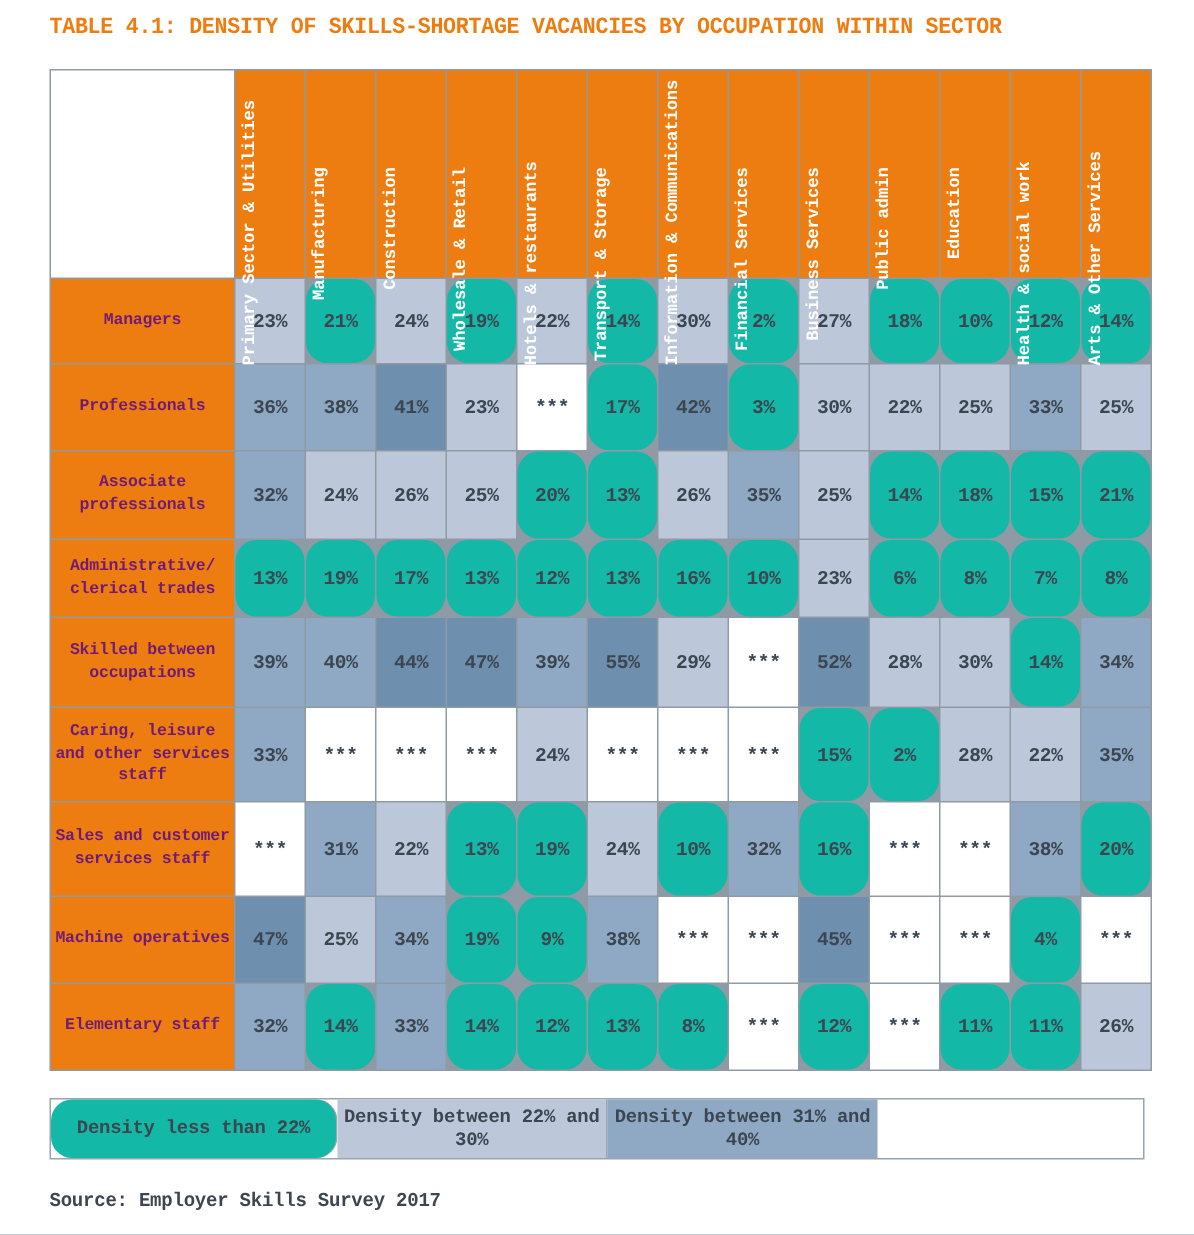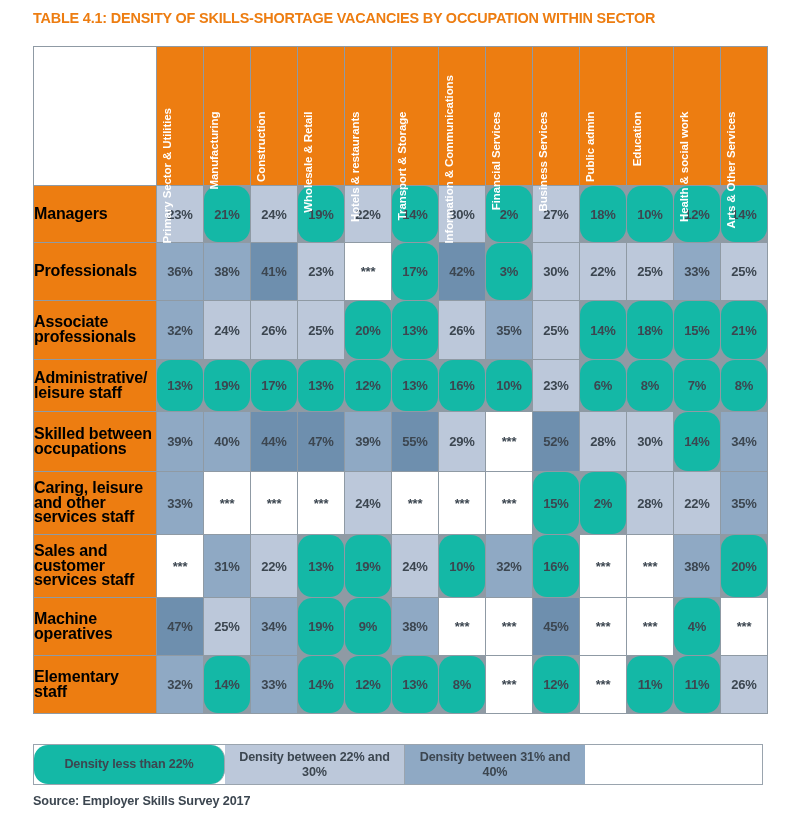--- a/index.html
+++ b/index.html
@@ -3,21 +3,21 @@
 <meta charset="utf-8">
 <style>
   html,body{margin:0;padding:0;}
   body{
     width:796px;height:823px;
     background:#ffffff;
     font-family:"Liberation Sans", sans-serif;
     color:#3c4650;
     overflow:hidden;
   }
-  .page{position:relative;width:752px;height:823px;}
+  .page{position:relative;width:752px;height:823px;font-family:Liberation Mono, monospace;}
 
   
   .title{
     position:absolute;left:33px;top:9px;
     font-size:15.5px;font-weight:bold;
     letter-spacing:-0.2px;
     color:#ED7D11;
     text-transform:uppercase;
     transform:scaleX(0.93);transform-origin:left center;
     white-space:nowrap;
@@ -70,28 +70,29 @@
     color:#ffffff;
     font-size:11.5px;
     font-weight:bold;
     line-height:12.6px;
     letter-spacing:-0.1px;
   }
 
   
   .rowhead{
     background:#ED7D11;
-    color:#000000;
-    font-size:16px;
+    color:#701a75;
+    font-size:11px;
     font-weight:bold;
     line-height:14.6px;
     letter-spacing:-0.15px;
     padding:0 0 0 10px;
     vertical-align:middle;
     width:122px;
+    text-align:center;
   }
 
   
   .cell{
     text-align:center;
     vertical-align:middle;
     font-size:13px;
     font-weight:bold;
     color:#3c4650;
     letter-spacing:-0.2px;
@@ -112,21 +113,20 @@
   .r-h8{height:57px;}
   .r-h9{height:57px;}
 
   
   .legend{
     position:absolute;left:33px;top:732px;
     width:730px;height:41px;
     display:flex;
     border:1px solid #9aa4ae;
     box-sizing:border-box;
-    margin-top:12px;
   }
   .legend-item{
     display:flex;align-items:center;justify-content:center;
     text-align:center;
     font-size:12.6px;font-weight:bold;
     color:#3c4650;
     line-height:15px;
     border-right:1px solid #9aa4ae;
     box-sizing:border-box;
     padding:0 4px;
@@ -269,21 +269,21 @@
             <td class="cell t1"><span>13%</span></td>
             <td class="cell t2"><span>26%</span></td>
             <td class="cell t3"><span>35%</span></td>
             <td class="cell t2"><span>25%</span></td>
             <td class="cell t1"><span>14%</span></td>
             <td class="cell t1"><span>18%</span></td>
             <td class="cell t1"><span>15%</span></td>
             <td class="cell t1"><span>21%</span></td>
           </tr>
           <tr class="r-h4">
-            <td class="rowhead r-h4"><span>Administrative/ leisure staff</span></td>
+            <td class="rowhead r-h4"><span>Administrative/ clerical trades</span></td>
             <td class="cell t1"><span>13%</span></td>
             <td class="cell t1"><span>19%</span></td>
             <td class="cell t1"><span>17%</span></td>
             <td class="cell t1"><span>13%</span></td>
             <td class="cell t1"><span>12%</span></td>
             <td class="cell t1"><span>13%</span></td>
             <td class="cell t1"><span>16%</span></td>
             <td class="cell t1"><span>10%</span></td>
             <td class="cell t2"><span>23%</span></td>
             <td class="cell t1"><span>6%</span></td>

